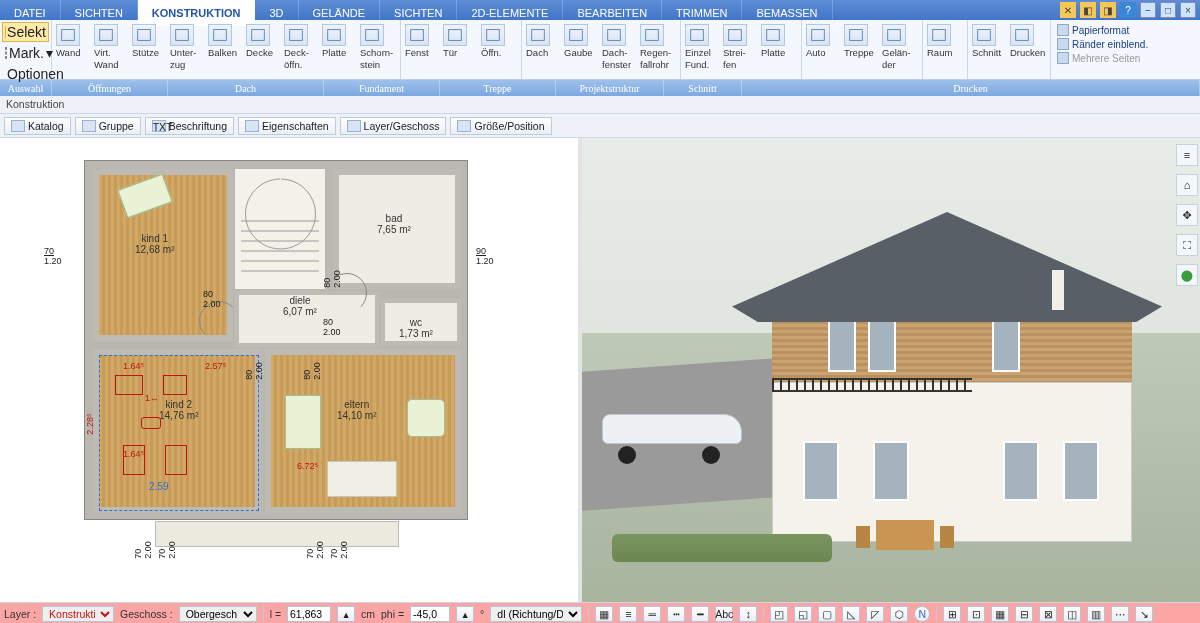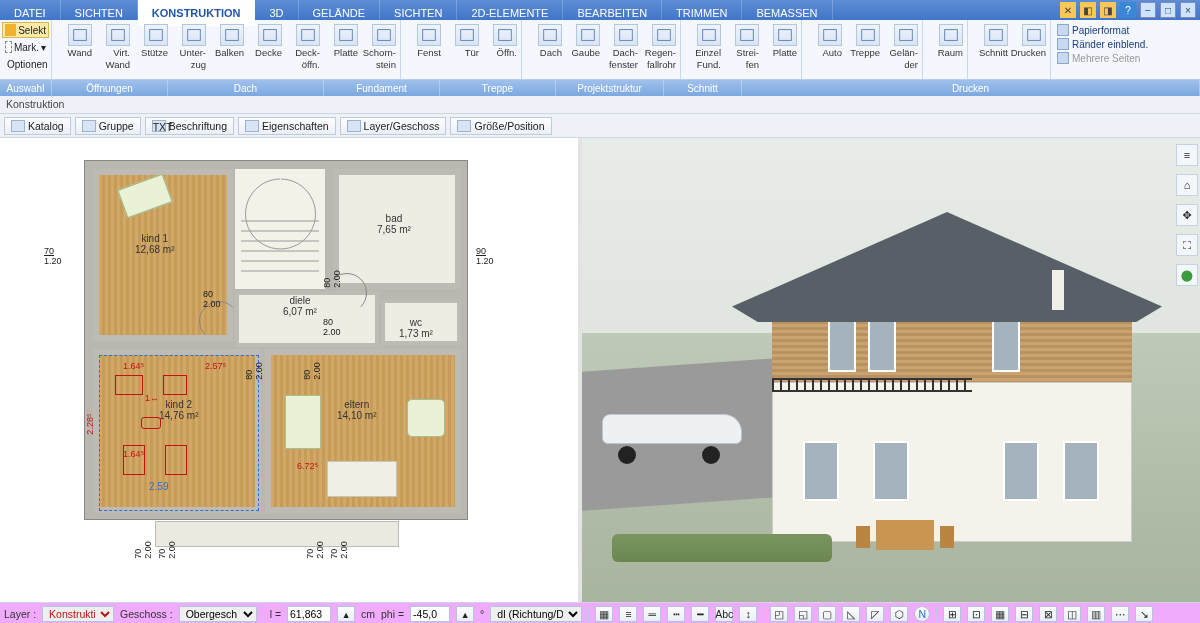--- a/index.html
+++ b/index.html
@@ -8,36 +8,36 @@
     .menubar { display: flex; height: 20px; background: linear-gradient(#5d8dd6,#4176c8); color: #fff; align-items: stretch; }
     .menubar .tab { padding: 13px 14px; cursor: pointer; border-right: 1px solid rgba(255,255,255,.2); font-size: 11px; display:flex; align-items:center;}
     .menubar .tab.active { background: #fff; color: #2255aa; font-weight: 600; }
     .menubar .spacer { flex:1; }
     .menubar .sys-icons { display:flex; gap:4px; padding:2px 4px; align-items:center;}
     .menubar .sys-icons span { width:16px; height:16px; background:#f7c757; display:inline-flex; align-items:center;justify-content:center; font-size:10px; color:#444;}
     .menubar .sys-icons .wnd { background:#cde4ff; border:1px solid #88b;}
 
     .ribbon { display:flex; height: 60px; background: #f4f8fe; border-bottom:1px solid #b7cce8;}
     .left-quick { width:52px; border-right:1px solid #cbd8ea; display:flex; flex-direction:column; padding:2px; gap:1px;}
-    .left-quick .q { display:flex; align-items:center; gap:2px; padding:1px 2px; font-size:10px; border:1px solid transparent;}
+    .left-quick .q { display:flex; align-items:center; gap:2px; padding:1px 2px; font-size:14px; border:1px solid transparent;}
     .left-quick .q .ico { width:12px;height:12px;background:#f0b030;display:inline-block;}
     .left-quick .q.sel { background:#fde9a8; border-color:#d9b74a;}
     .ribbon-groups { display:flex; flex:1; }
     .rgroup { display:flex; border-right:1px solid #cbd8ea; padding:2px 3px 0 3px; }
-    .rbtn { display:flex; flex-direction:column; align-items:flex-end; justify-content:flex-start; width:38px; padding:2px 1px 0; cursor:pointer; gap:2px;}
+    .rbtn { display:flex; flex-direction:column; align-items:flex-start; justify-content:flex-start; width:38px; padding:2px 1px 0; cursor:pointer; gap:2px;}
     .rbtn .ic { width:24px;height:22px;background:linear-gradient(#eef3fb,#d9e5f5);border:1px solid #b3c6e0; display:flex;align-items:center;justify-content:center;}
     .rbtn .ic svg{width:18px;height:18px;}
     .rbtn span { font-size:9.5px; line-height:1; text-align:center; color:#333;}
     .rcol { display:flex; flex-direction:column; gap:2px; }
     .rlink { font-size:10px; color:#1a3d7a; display:flex; align-items:center; gap:3px; cursor:pointer;}
     .rlink .mic{width:12px;height:12px;background:#c9d9ef;border:1px solid #8aa8d0;}
     .rlink.dis{color:#999;}
     
     .ribbon-labels { display:flex; height:16px; background:linear-gradient(#9fc0ec,#7ba8e0); font-size:10px; color:#fff;}
-    .ribbon-labels .lab { text-align:center; border-right:1px solid rgba(255,255,255,.3); display:flex;align-items:center;justify-content:center;}
+    .ribbon-labels .lab { text-align:center; border-right:1px solid rgba(255,255,255,.3); display:flex;align-items:center;justify-content:center;font-family:Liberation Serif, serif;}
     
     .subtab { height:18px; background:#eef2f8;border-bottom:1px solid #cdd6e2; padding:2px 6px; font-size:10.5px; color:#444;}
     
     .toolbar2 { height:24px; background:#eef2f8; border-bottom:1px solid #cdd6e2; display:flex; gap:4px; padding:2px 4px; align-items:center;}
     .tbtn { display:flex; align-items:center; gap:3px; padding:2px 6px; border:1px solid #c0cadb; background:linear-gradient(#fdfdfd,#eaeff7); font-size:10.5px; cursor:pointer;}
     .tbtn .tic{width:14px;height:12px;background:#d8e3f3;border:1px solid #9bb2d3;}
     
     .workspace { display:flex; height:464px; background:#fff;}
     .view2d { width:582px; border-right:4px solid #e3e3e3; position:relative; overflow:hidden; background:#fff;}
     .view3d { flex:1; position:relative; background:linear-gradient(#e8ece8,#d7dcd3); overflow:hidden;}
@@ -59,21 +59,21 @@
     .plan-outer{position:absolute;left:36px;top:10px;width:384px;height:360px;background:#b9b7b0;border:1px solid #888;}
     .dim{position:absolute;font-size:9px;color:#222;}
     .room{position:absolute;background:repeating-linear-gradient(90deg,#d2a867,#d2a867 3px,#c79b58 3px,#c79b58 6px);border:6px solid #bdbbb3;}
     .room.tile{background:#efece4;}
     .rlabel{position:absolute;font-size:10px;color:#333;text-align:center;}
     .stairs{position:absolute;background:#f4f1e9;}
     .dim-red{color:#c31212;font-size:9px;position:absolute;}
     .symb{position:absolute;border:1.5px solid #c31212;}
     .door-arc{position:absolute;border:1px solid #888;border-radius:50%;}
     
-    .bottombar{height:22px;background:#f0abfc;border-top:1px solid #cdd6e2;display:flex;align-items:center;gap:6px;padding:3px 4px;font-size:10.5px;}
+    .bottombar{height:22px;background:#fca5a5;border-top:1px solid #cdd6e2;display:flex;align-items:center;gap:6px;padding:3px 4px;font-size:10.5px;}
     .bottombar label{color:#333;}
     .bottombar input,.bottombar select{font-size:10.5px;height:16px;border:1px solid #b7c3d6;padding:0 2px;}
     .bottombar .sep{width:1px;height:16px;background:#c0cadb;}
     .bbico{width:18px;height:16px;border:1px solid #b7c3d6;background:linear-gradient(#fdfdfd,#e9eef6);cursor:pointer;display:inline-flex;align-items:center;justify-content:center;}
     .bbico.round{border-radius:50%;width:16px;}
   </style>
 </head>
 <body>
 
 <div class="menubar">

